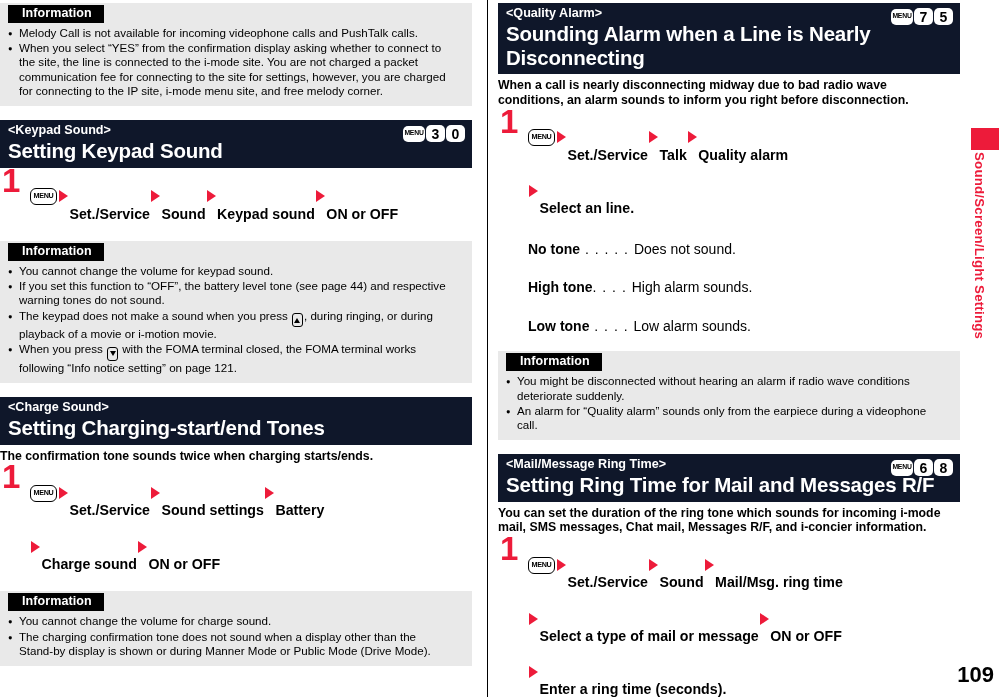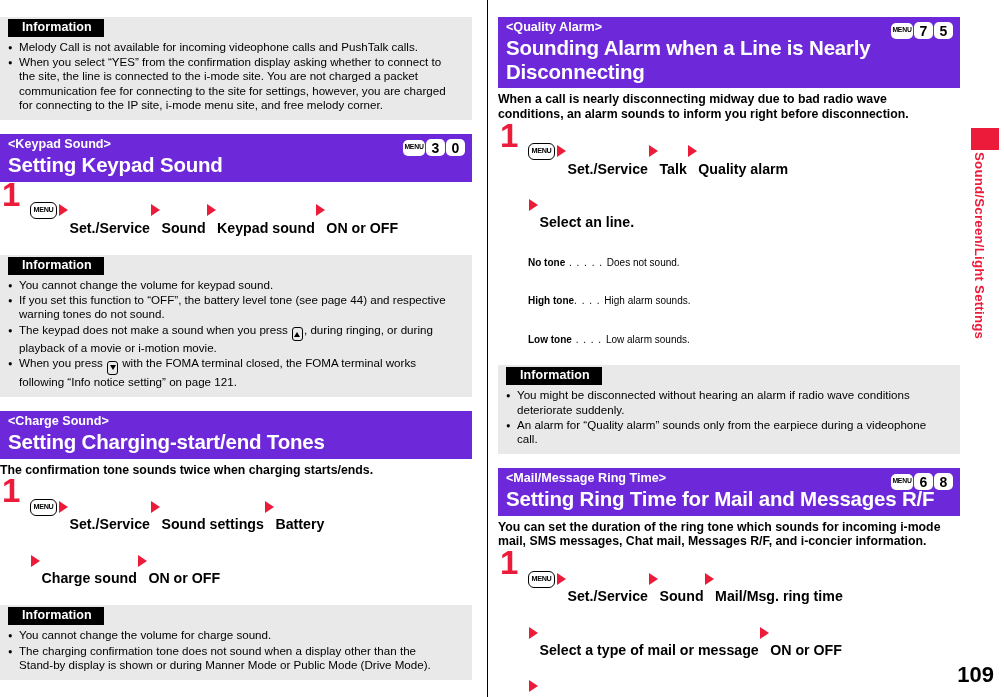--- a/index.html
+++ b/index.html
@@ -9,21 +9,21 @@
     background:#ffffff;
     font-family:"Liberation Sans", sans-serif;
     color:#000;
     position:relative;
     overflow:hidden;
   }
 
   
   .page { position:absolute; inset:0; }
 
-  .col { position:absolute; top:17px; }
+  .col { position:absolute; top:3px; }
   .col-left  { left:0px;   width:472px; }
   .col-right { left:498px; width:462px; }
 
   .col-divider {
     position:absolute; left:487px; top:0; width:1px; height:697px;
     background:#000;
   }
 
   
   .infobox {
@@ -54,21 +54,21 @@
   }
   .infobox li::before {
     content:"\25CF";
     position:absolute; left:0; top:0;
     font-size:7.5px;
     line-height:15px;
   }
 
   
   .sec-header {
-    background:#6d28d9;
+    background:#0f172a;
     color:#fff;
     position:relative;
     padding:3px 8px 5px 8px;
   }
   .sec-sub {
     font-size:12.6px;
     font-weight:bold;
     line-height:15px;
     margin:0;
   }
@@ -144,21 +144,21 @@
     border-left:9px solid #ed1b3a;
     border-top:6px solid transparent;
     border-bottom:6px solid transparent;
     margin:0 1.5px 0 1px;
     vertical-align:middle;
   }
   .step-txt { white-space:nowrap;margin-top:35px; }
 
   
   .deflist { margin:7px 0 0 0; padding-left:30px; }
-  .defrow { display:flex; font-size:10px; line-height:14.6px;margin-top:24px; }
+  .defrow { display:flex; font-size:14px; line-height:14.6px;margin-top:24px; }
   .defterm { font-weight:bold; white-space:pre; }
   .defdots { white-space:pre; letter-spacing:1px; }
   .defdesc { }
 
   
   .subnote {
     position:relative;
     padding-left:40px;
     font-size:11.6px;
     line-height:14.5px;

